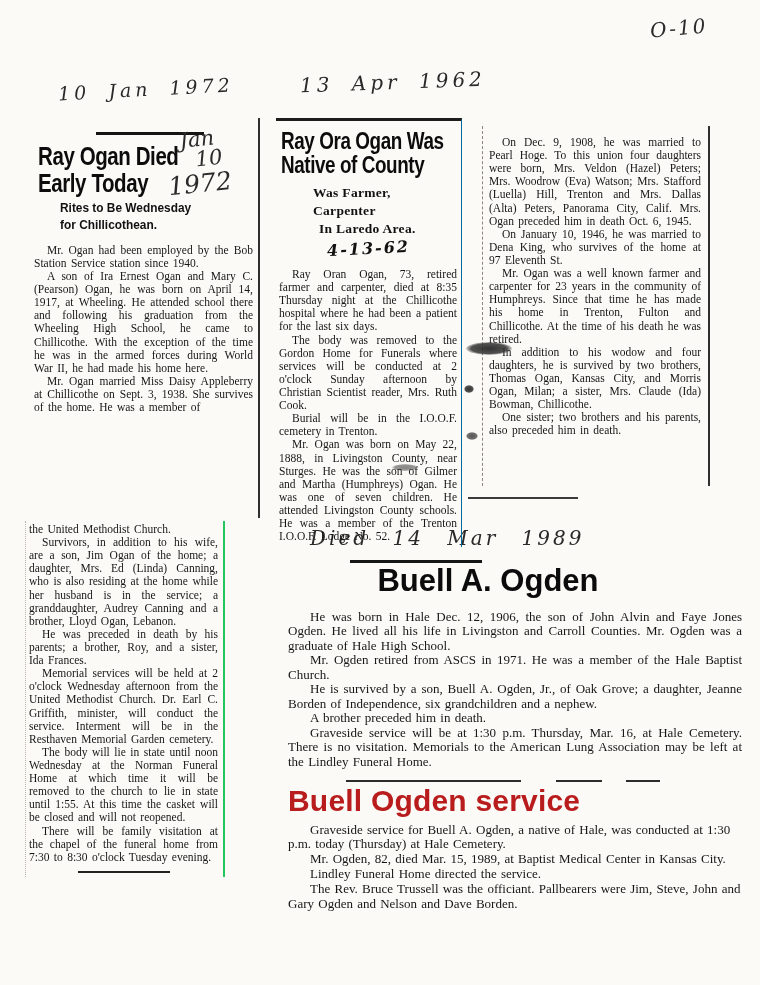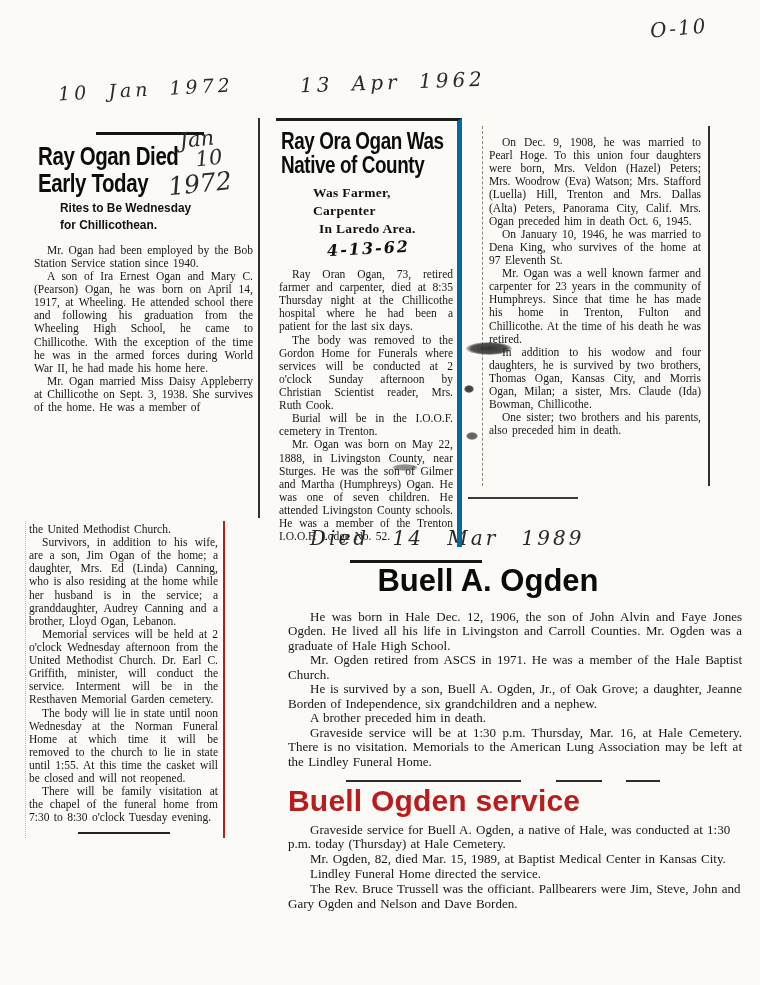--- a/index.html
+++ b/index.html
@@ -39,37 +39,37 @@
     line-height:1.14;
     text-align:justify;
     text-indent:13px;
     word-spacing:1.5px;
     color:#161616;
   }
   .news p.noindent{text-indent:0;}
   
   .clip1a{left:30px;top:118px;width:230px;border-right:2px solid #2f2f2f;padding:0 5px 6px 4px;min-height:400px;}
   .clip1a .toprule{width:108px;height:3px;background:#141414;margin:14px 0 8px 62px;}
-  .clip1b{left:25px;top:521px;width:200px;border-right:2px solid #b91c1c;border-left:1px dotted #b9b5ac;padding:2px 5px 4px 3px;}
+  .clip1b{left:25px;top:521px;width:200px;border-right:2px solid #22c55e;border-left:1px dotted #b9b5ac;padding:2px 5px 4px 3px;}
   .endrule{width:92px;height:2px;background:#222;margin:7px auto 0 auto;}
   .headline{
     font-family:"Liberation Sans","DejaVu Sans",sans-serif;
     font-weight:bold;color:#0c0c0c;
     white-space:nowrap;letter-spacing:-.5px;
     transform:scaleX(.82);transform-origin:left top;
     line-height:1.06;
   }
   .clip1a .headline{font-size:25px;margin:2px 0 4px 4px;}
   .subhead{
     font-family:"Liberation Sans","DejaVu Sans",sans-serif;
     font-weight:bold;font-size:12.5px;line-height:1.35;color:#111;
   }
   .clip1a .subhead{margin:4px 0 10px 26px;transform:scaleX(.95);transform-origin:left top;}
   
-  .clip2a{left:276px;top:118px;width:186px;border-top:3px solid #1d1d1d;border-right:5px solid #0369a1;padding:6px 4px 4px 3px;min-height:360px;}
+  .clip2a{left:276px;top:118px;width:186px;border-top:3px solid #1d1d1d;border-right:1px solid #0369a1;padding:6px 4px 4px 3px;min-height:360px;}
   .clip2a .headline{font-size:23px;margin:2px 0 6px 2px;}
   .clip2a .subhead{font-family:"Liberation Serif",serif;font-size:13.5px;letter-spacing:.3px;}
   .clip2a .sh1{margin-left:34px;}
   .clip2a .sh2{margin-left:40px;margin-bottom:8px;}
   .clip2b{left:482px;top:126px;width:228px;border-left:1px dashed #8a867c;border-right:2px solid #2f2f2f;padding:10px 7px 4px 6px;min-height:360px;}
   .clip2b-bottomrule{position:absolute;left:468px;top:497px;width:110px;height:2px;background:#3a3a3a;}
   
   .smudge{position:absolute;background:radial-gradient(ellipse at center,#111 0%,#333 55%,rgba(50,50,50,0) 75%);opacity:.85;border-radius:50%;}
   .sm1{left:466px;top:342px;width:46px;height:13px;}
   .sm2{left:464px;top:385px;width:10px;height:8px;}
@@ -123,20 +123,21 @@
       <div>for Chillicothean.</div>
     </div>
     <p>Mr. Ogan had been employed by the Bob Station Service station since 1940.</p>
     <p>A son of Ira Ernest Ogan and Mary C. (Pearson) Ogan, he was born on April 14, 1917, at Wheeling.  He attended school there and following his graduation from the Wheeling High School, he came to Chillicothe.  With the exception of the time he was in the armed forces during World War II, he had made his home here.</p>
     <p>Mr. Ogan married Miss Daisy Appleberry at Chillicothe on Sept. 3, 1938.  She survives of the home.  He was a member of</p>
   </div>
 
   <div class="col clip1b news">
     <p class="noindent">the United Methodist Church.</p>
     <p>Survivors, in addition to his wife, are a son, Jim Ogan of the home; a daughter, Mrs. Ed (Linda) Canning, who is also residing at the home while her husband is in the service; a granddaughter, Audrey Canning and a brother, Lloyd Ogan, Lebanon.</p>
+    <p>He was preceded in death by his parents; a brother, Roy, and a sister, Ida Frances.</p>
     <p>Memorial services will be held at 2 o'clock Wednesday afternoon from the United Methodist Church.  Dr. Earl C. Griffith, minister, will conduct the service.  Interment will be in the Resthaven Memorial Garden cemetery.</p>
     <p>The body will lie in state until noon Wednesday at the Norman Funeral Home at which time it will be removed to the church to lie in state until 1:55. At this time the casket will be closed and will not reopened.</p>
     <p>There will be family visitation at the chapel of the funeral home from 7:30 to 8:30 o'clock Tuesday evening.</p>
     <div class="endrule"></div>
   </div>
 
   <div class="col clip2a news">
     <div class="headline">
       <div>Ray Ora Ogan Was</div>
       <div>Native of County</div>

